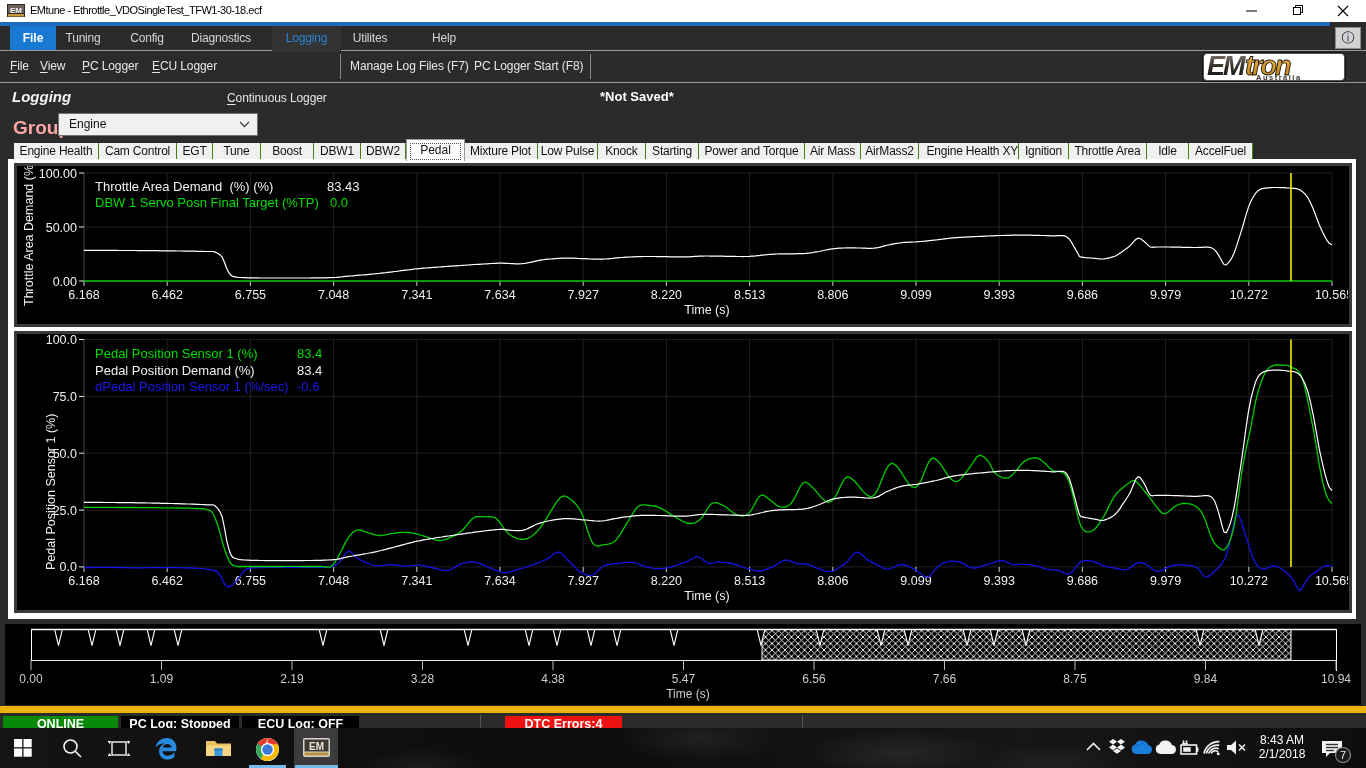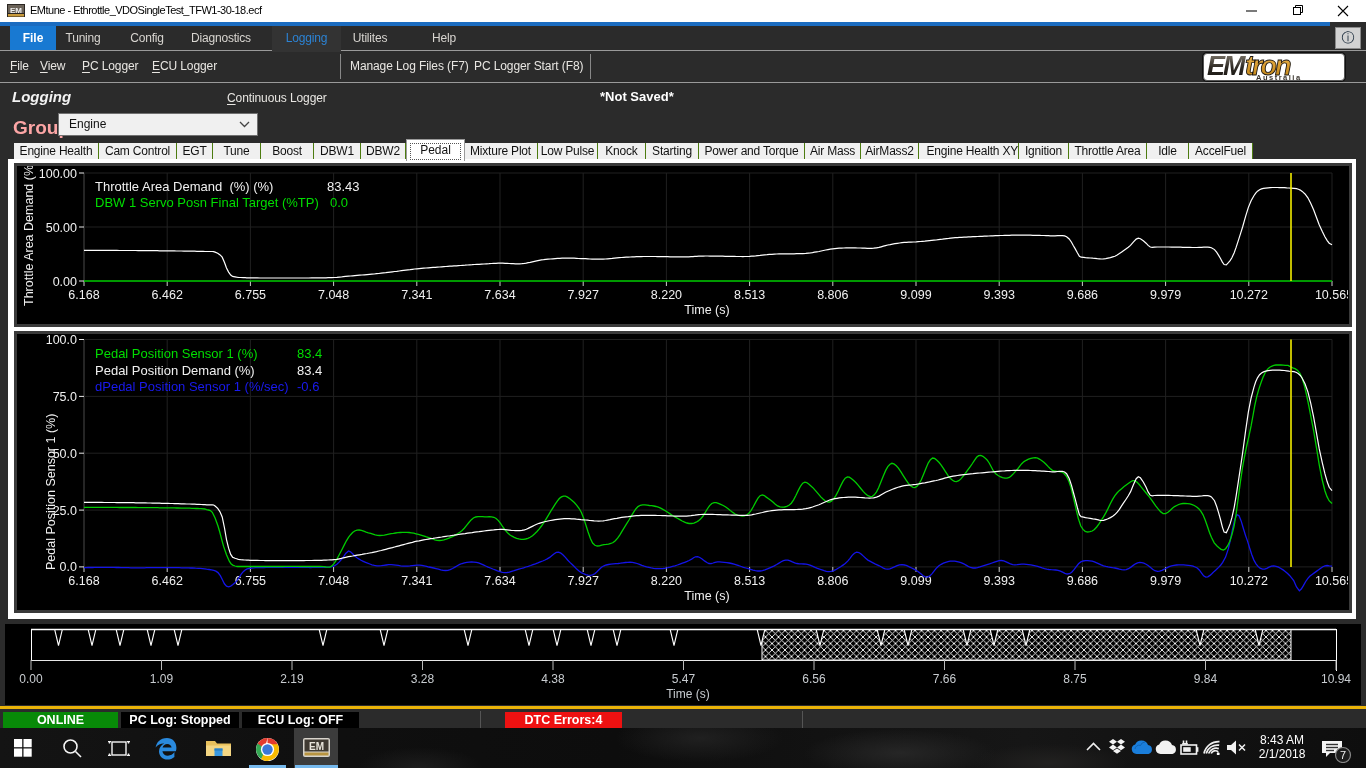--- a/index.html
+++ b/index.html
@@ -33,21 +33,21 @@
   #tabstrip{position:absolute;left:14px;top:143px;height:17px;}
   .tab{position:absolute;top:0;height:16px;background:#f0f0f0;border-right:1px solid #4d7c0f;
     font-size:12px;letter-spacing:-0.2px;color:#111;text-align:center;line-height:16px;}
   #tabsel{position:absolute;left:392px;top:-4px;width:57px;height:21px;background:#ffffff;
     border:1px solid #9a9a9a;border-bottom:none;z-index:3;font-size:12px;text-align:center;line-height:20px;color:#111;}
   #tabsel .foc{position:absolute;left:3px;top:3px;right:3px;bottom:1px;border:1px dotted #555;}
   #tabpage{position:absolute;left:8px;top:159px;width:1348px;height:460px;background:#ffffff;}
   #chart1{position:absolute;left:14px;top:163px;width:1338px;height:164px;background:#000;border:3px solid #3a3a3a;box-sizing:border-box;}
   #chart2{position:absolute;left:14px;top:331px;width:1338px;height:282px;background:#000;border:3px solid #3a3a3a;box-sizing:border-box;}
   #overview{position:absolute;left:5px;top:624px;width:1356px;height:81px;background:#000;}
-  #statusbar{position:absolute;left:0;top:706px;width:1366px;height:22px;background:#2b2b2b;border-top:3px solid #eab308;}
+  #statusbar{position:absolute;left:0;top:706px;width:1366px;height:22px;background:#2b2b2b;border-top:7px solid #eab308;}
   .sbox{position:absolute;top:3px;height:16px;line-height:16px;font-size:12.5px;font-weight:bold;color:#fff;text-align:center;}
   .ssep{position:absolute;top:2px;width:1px;height:18px;background:#555;}
   #taskbar{position:absolute;left:0;top:728px;width:1366px;height:40px;
     background:radial-gradient(90px 30px at 420px 40px,#1d1d1d 0%,transparent 70%),radial-gradient(120px 35px at 700px 10px,#202020 0%,transparent 70%),radial-gradient(160px 40px at 900px 25px,#262626 0%,transparent 60%),radial-gradient(120px 30px at 1050px 35px,#222120 0%,transparent 65%),linear-gradient(90deg,#141414 0%,#0f0f0f 25%,#0d0d0d 45%,#121212 60%,#161616 75%,#111111 90%,#0e0e0e 100%);}
   #traytime{position:absolute;left:1256px;top:5px;width:52px;text-align:center;color:#fff;font-size:12px;line-height:14px;}
   svg text{font-family:"Liberation Sans",sans-serif;}
 </style>
 </head>
 <body>
 

